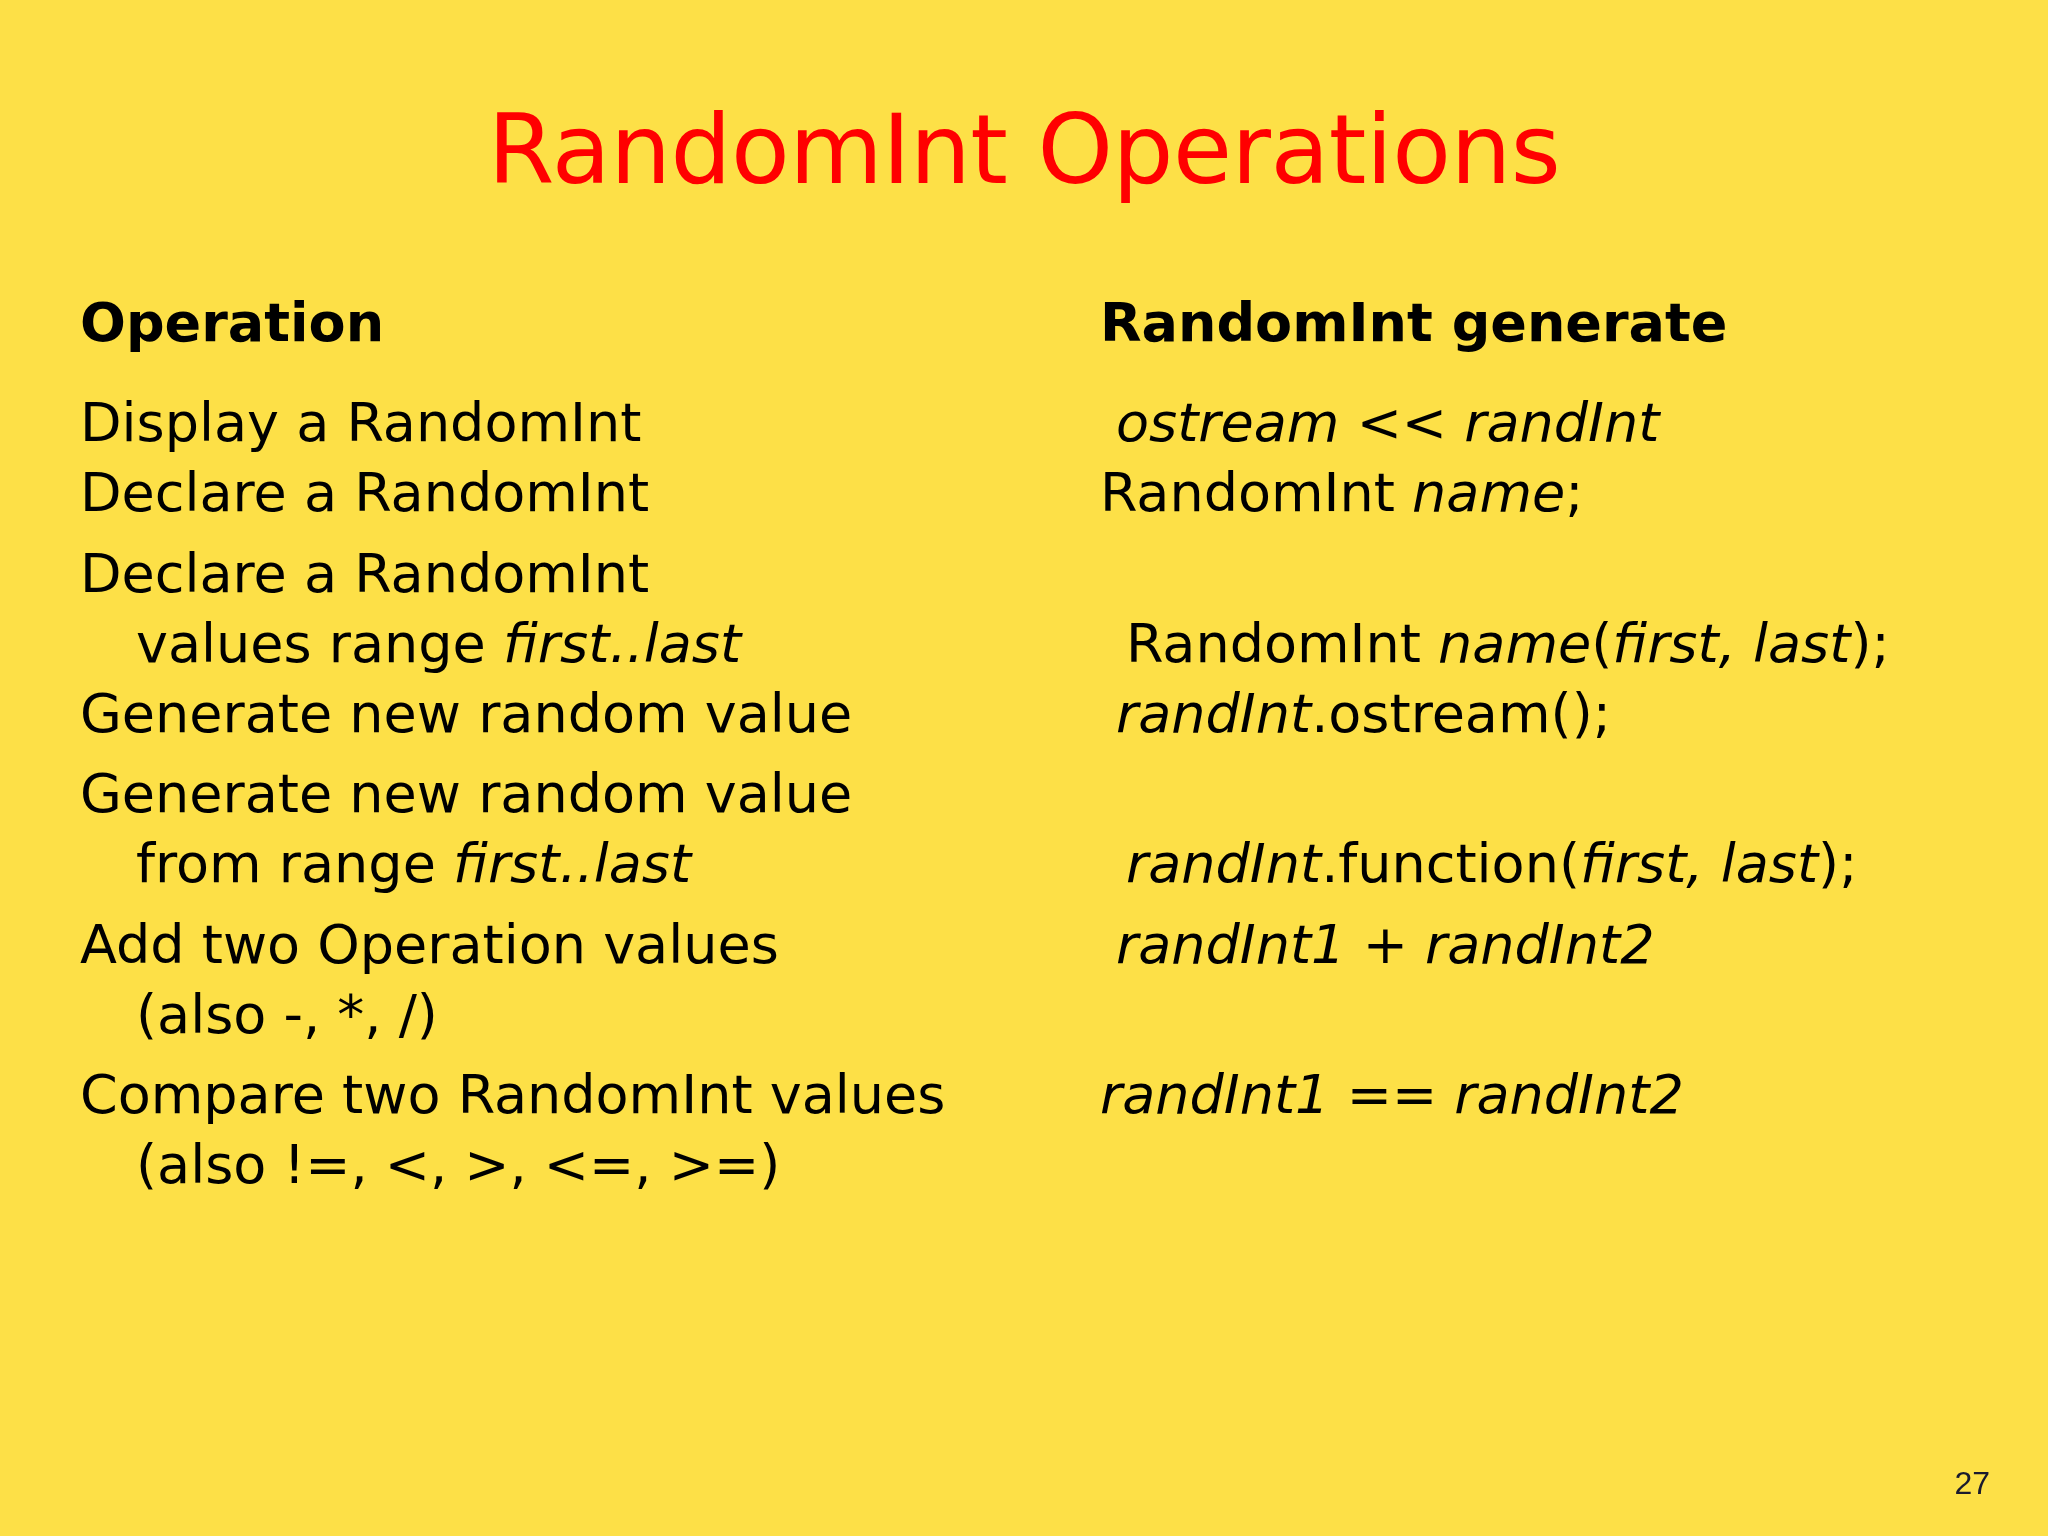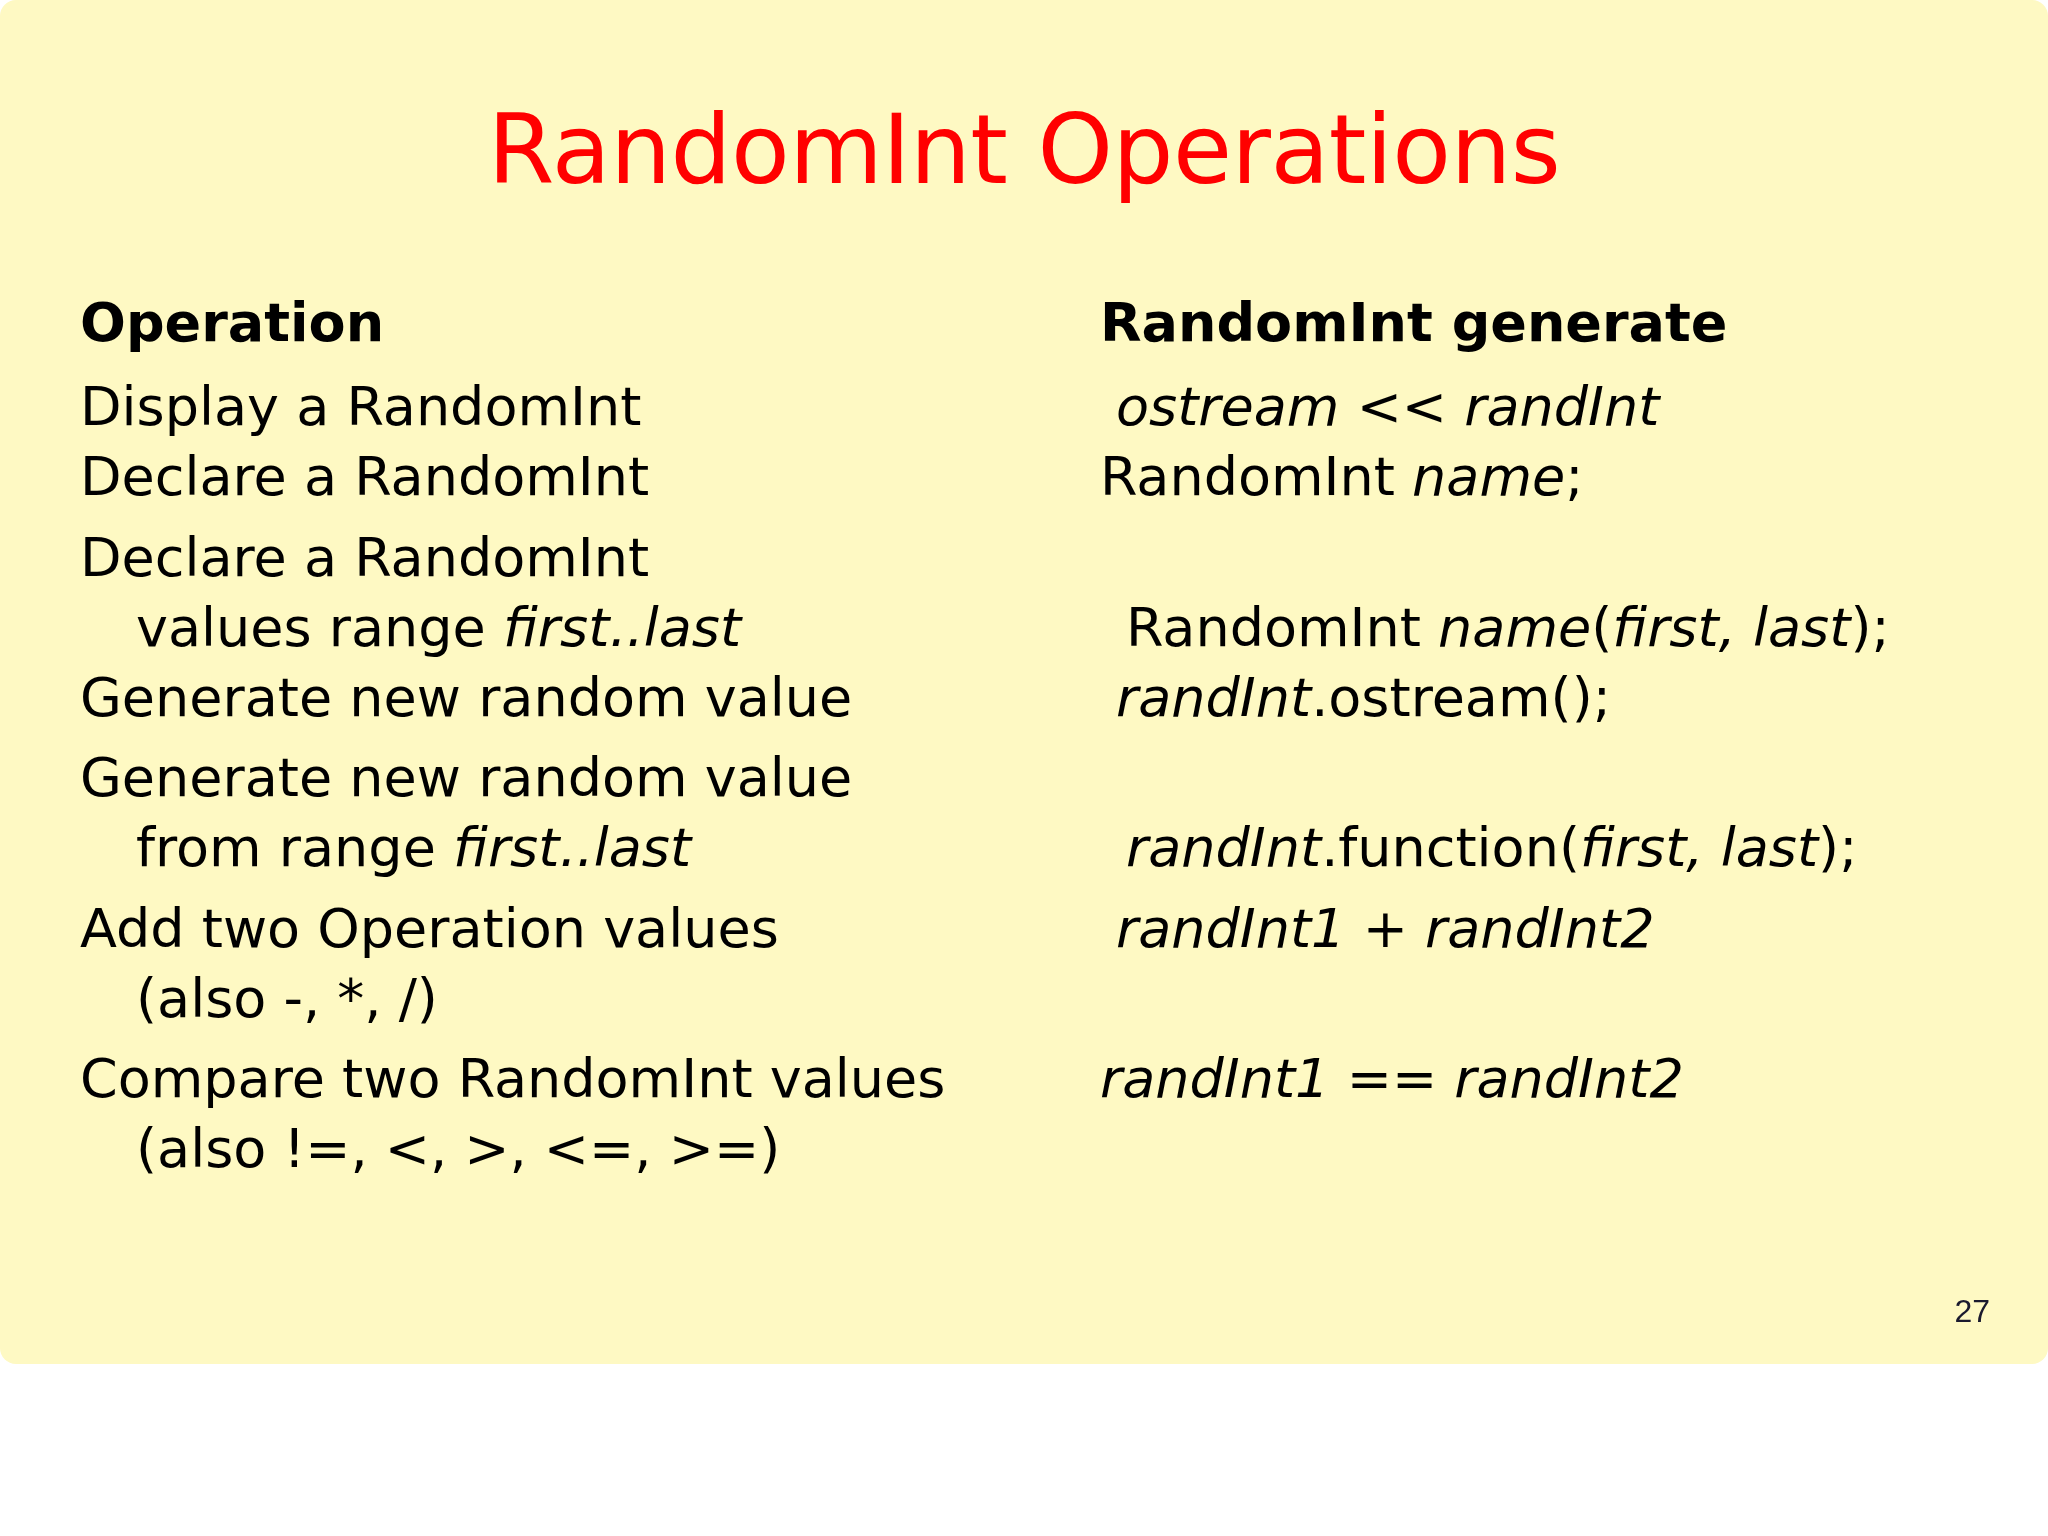--- a/index.html
+++ b/index.html
@@ -11,24 +11,23 @@
     width: 2048px;
     height: 1536px;
     overflow: hidden;
     font-family: "DejaVu Sans", sans-serif;
     color: #000000;
   }
 
   .slide {
     position: relative;
     width: 2048px;
-    height: 1364px;
-    background: #fef9c3;
+    height: 1536px;
+    background: #fde047;
     box-sizing: border-box;
-    border-radius: 16px;
   }
 
   
   .slide-title {
     position: absolute;
     left: 0;
     top: 100px;
     width: 2048px;
     text-align: center;
     color: #FF0000;
@@ -69,21 +68,21 @@
     color: #000000;
     white-space: nowrap;
   }
 
   .header-row .col-op,
   .header-row .col-fn {
     font-weight: bold;
   }
 
   .header-row {
-    margin-bottom: 14px;
+    margin-bottom: 30px;
   }
 
   .row.spaced {
     margin-top: 10px;
   }
 
   .cont {
     display: block;
     padding-left: 56px;
   }

